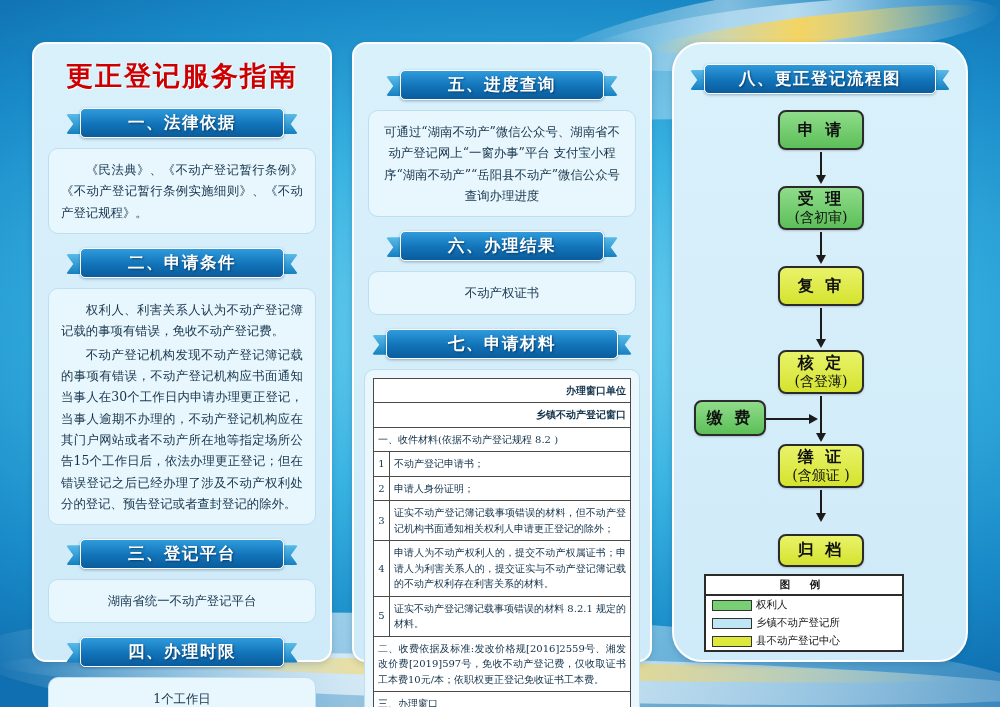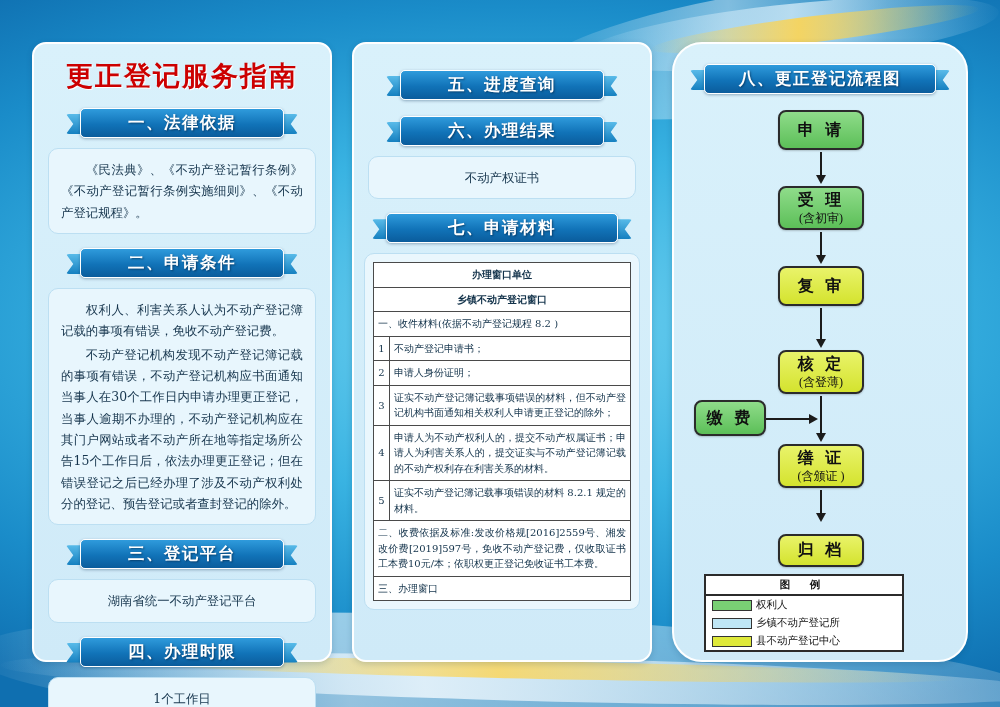--- a/index.html
+++ b/index.html
@@ -150,21 +150,21 @@
     color: #12324a;
     background: #fff;
   }
   table.mat td {
     border: 1px solid #4a4a4a;
     padding: 4px 4px;
     line-height: 1.55;
     vertical-align: middle;
   }
   td.num { width: 16px; text-align: center; }
-  td.hd { text-align: center; font-weight: bold; }
+  td.hd { text-align: right; font-weight: bold; }
   td.jt { text-align: justify; }
   .note { text-indent: 0; }
 
   
   .flow {
     position: relative;
     margin: 6px 12px 0 12px;
     height: 470px;
   }
   .node {
@@ -172,21 +172,21 @@
     border: 2px solid #2b2b2b;
     border-radius: 8px;
     display: flex; flex-direction: column;
     align-items: center; justify-content: center;
     font-family: "DejaVu Serif", serif;
     font-weight: bold;
     color: #101010;
     box-shadow: 0 1px 2px rgba(0,0,0,.2);
   }
   .node .big { font-size: 16px; letter-spacing: 3px; }
-  .node .sub { font-size: 12px; font-weight: normal; letter-spacing: 0; margin-top: -1px; font-family: Liberation Serif, serif;}
+  .node .sub { font-size: 14px; font-weight: normal; letter-spacing: 0; margin-top: -1px;}
   .green  { background: linear-gradient(180deg,#8fdc8a,#5cbf58); }
   .yellow { background: linear-gradient(180deg,#e9f36a,#d4e32e); }
   .arrow-v {
     position: absolute;
     width: 2px; background: #1b1b1b;
   }
   .arrow-v::after {
     content: ""; position: absolute; left: -4px; bottom: -8px;
     border-left: 5px solid transparent; border-right: 5px solid transparent;
     border-top: 9px solid #1b1b1b;
@@ -271,20 +271,23 @@
     </div>
   </div>
 
   <div class="col" id="col-mid">
     <div class="banner" style="margin-top:24px">
       <div class="tail-l"></div>
       <div class="tail-r"></div>
       <div class="plate"></div>
       <div class="txt">五、进度查询</div>
     </div>
+    <div class="panel" style="text-align:center">
+      <p style="text-indent:0">可通过“湖南不动产”微信公众号、湖南省不动产登记网上“一窗办事”平台 支付宝小程序“湖南不动产”“岳阳县不动产”微信公众号查询办理进度</p>
+    </div>
 
     <div class="banner">
       <div class="tail-l"></div>
       <div class="tail-r"></div>
       <div class="plate"></div>
       <div class="txt">六、办理结果</div>
     </div>
     <div class="panel center">
       <p>不动产权证书</p>
     </div>

